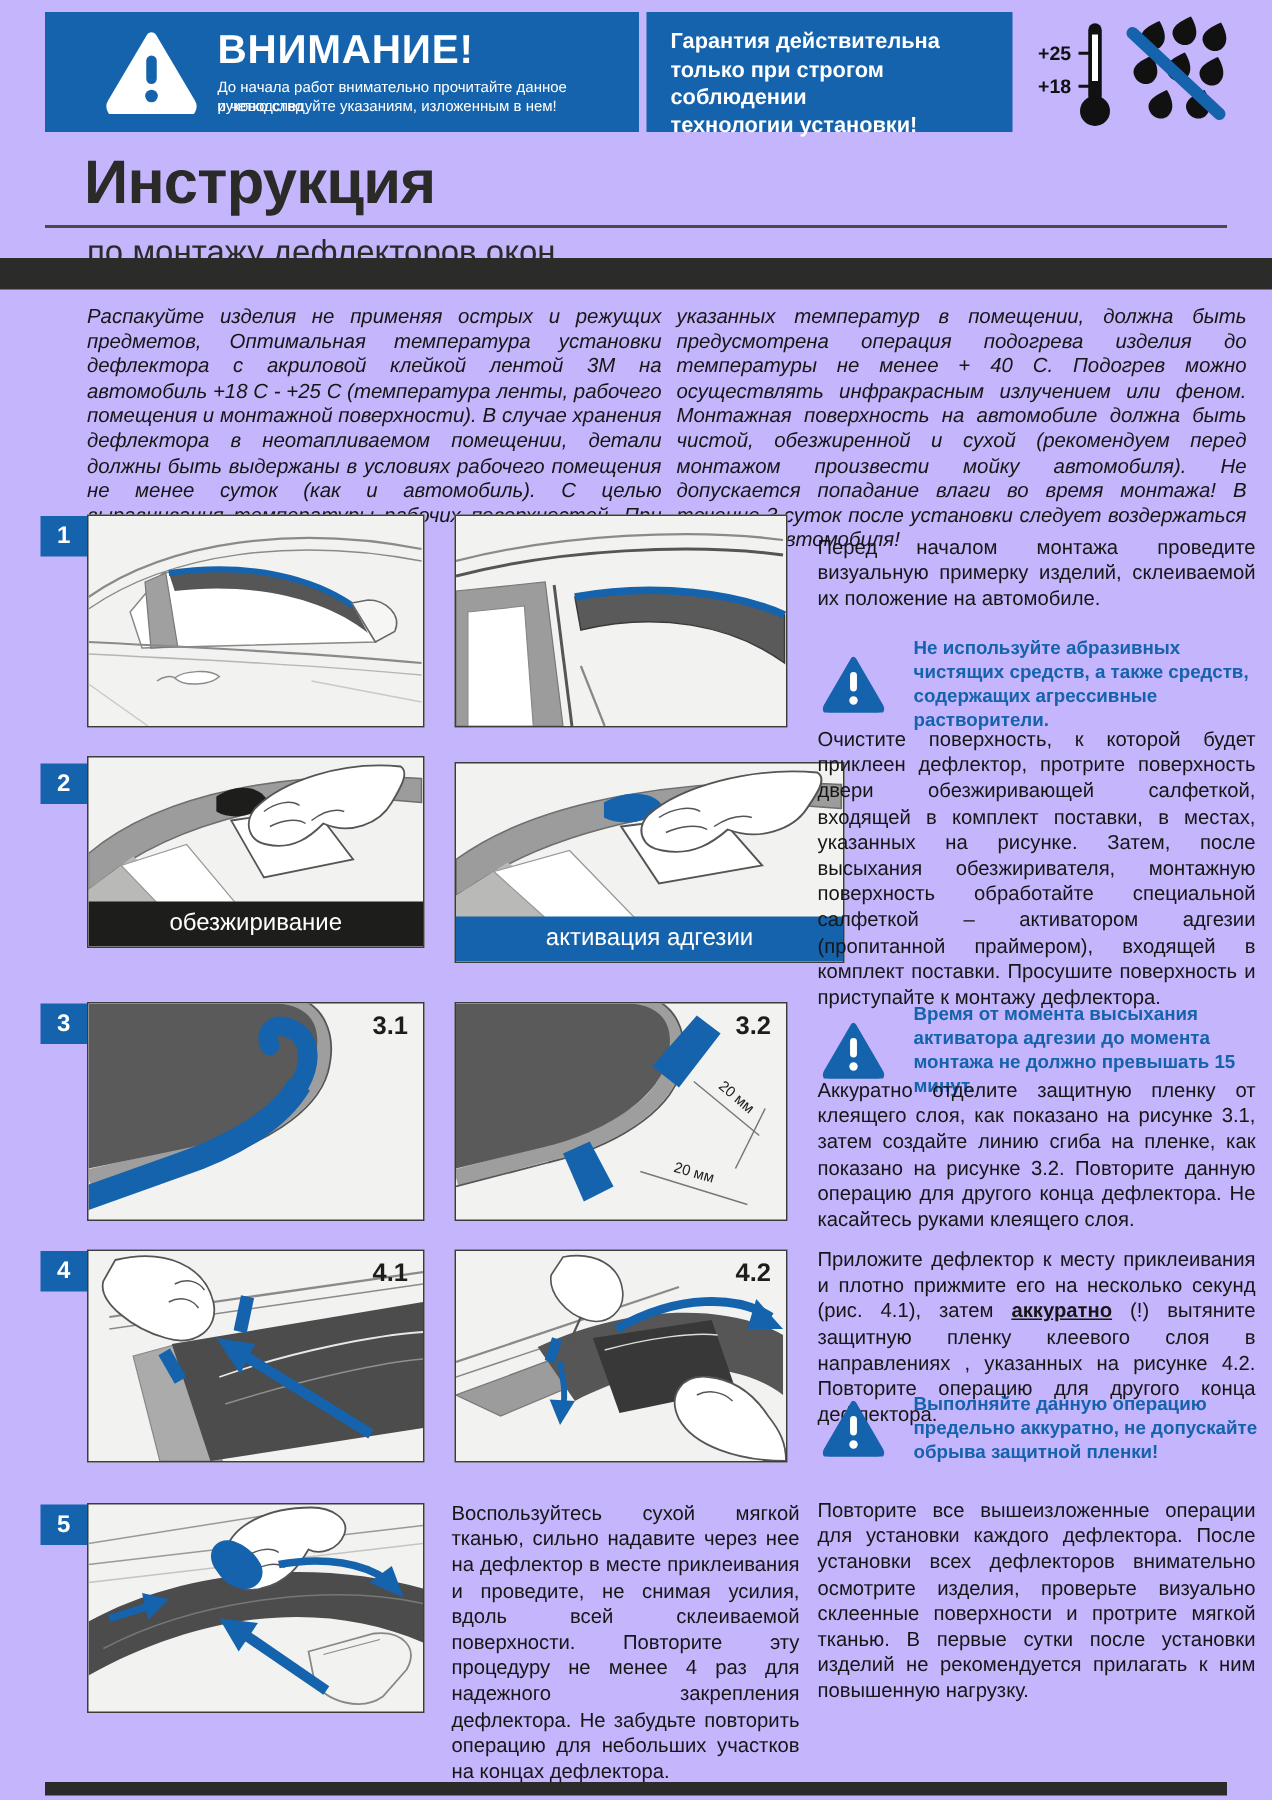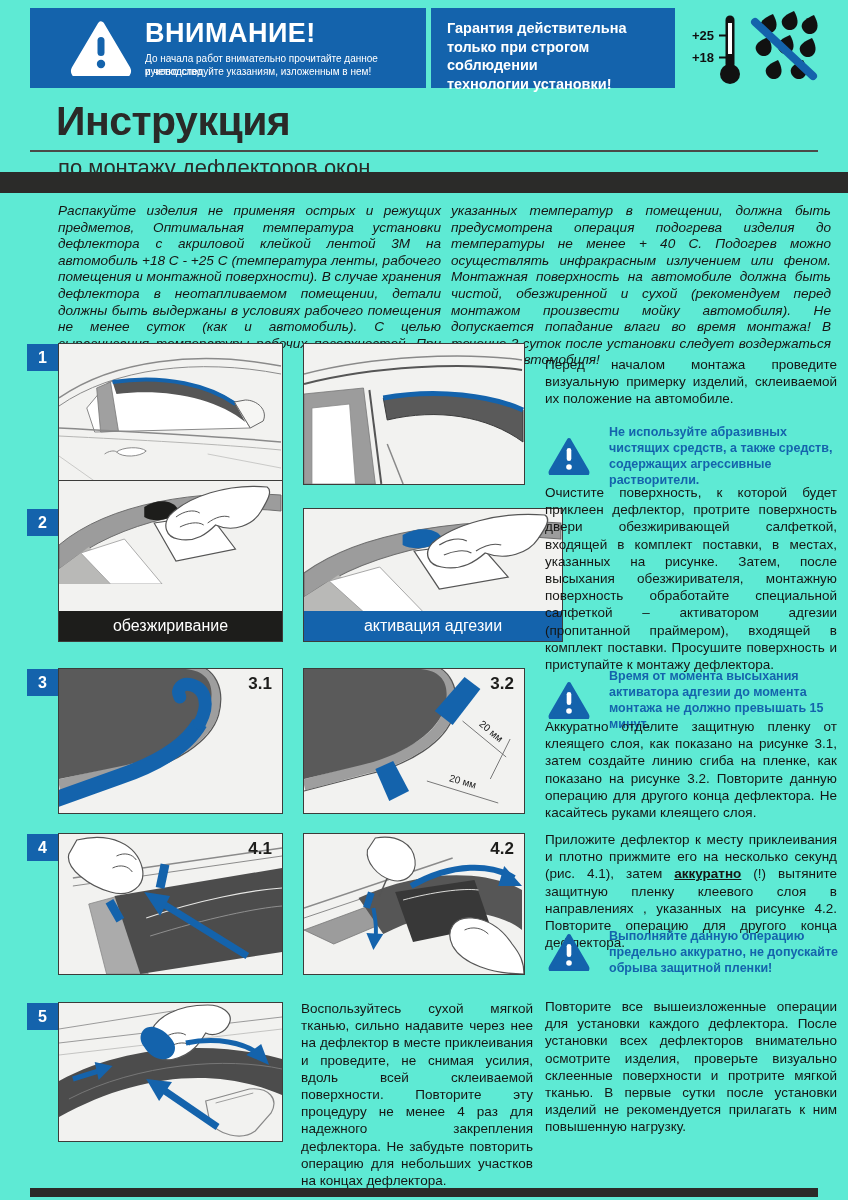--- a/index.html
+++ b/index.html
@@ -2,21 +2,21 @@
 <html><head>
 <meta charset="utf-8">
 <style>
   :root{
     --blue:#1463ac;
     --bar:#2b2b29;
     --ink:#1d1d1b;
     --boxbg:#f2f2f0;
   }
   html,body{margin:0;padding:0;background:#fff;}
-  #page{position:relative;width:848px;height:1200px;background:#5eead4;overflow:hidden;
+  #page{position:relative;width:848px;height:1200px;background:#c4b5fd;overflow:hidden;
         font-family:"Liberation Sans",sans-serif;color:var(--ink);text-decoration:underline;}
   .abs{position:absolute;}
   
   .bluebox{background:var(--blue);color:#fff;}
   .att-title{font-size:27px;font-weight:bold;letter-spacing:0.5px;}
   .att-sub{font-size:10px;line-height:13px;}
   .guar{font-size:14.5px;font-weight:bold;line-height:18.5px;}
   
   .h1{font-size:41px;font-weight:bold;color:#2a2a28;letter-spacing:-0.5px;}
   .h2{font-size:22px;color:#2a2a28;}
@@ -132,21 +132,21 @@
   <div class="warn" style="left:548px;top:424px;">
     <svg width="42" height="38" viewBox="0 0 42 38">
       <path d="M21,3 L39,34 a3,3 0 0 1 -2.6,4.5 H5.6 a3,3 0 0 1 -2.6,-4.5 Z" fill="#1463ac" stroke="#1463ac" stroke-width="4" stroke-linejoin="round"></path>
       <rect x="18.7" y="11" width="4.6" height="13" rx="2.3" fill="#fff"></rect>
       <circle cx="21" cy="30" r="2.8" fill="#fff"></circle>
     </svg>
     <div class="wtxt">Не используйте абразивных чистящих средств, а также средств, содержащих агрессивные растворители.</div>
   </div>
 
   <div class="badge" style="left:27px;top:509px;">2</div>
-  <div class="figbox" style="left:58px;top:480px;width:225px;height:162px;">
+  <div class="figbox" style="left:58px;top:504px;width:225px;height:128px;">
     <svg width="100%" height="103" viewBox="0 0 225 103" preserveAspectRatio="none">
       <path d="M0,64 C50,22 140,8 224,14 L224,30 C150,22 60,40 6,84 L0,88 Z" fill="#9c9c9c" stroke="#6e6e6e" stroke-width="1"></path>
       <path d="M0,88 L30,66 L80,103 L0,103 Z" fill="#b9b9b7"></path>
       <path d="M22,72 L66,58 L104,103 L52,103 Z" fill="#fff" stroke="#999" stroke-width="0.8"></path>
       <path d="M86,26 C98,18 114,18 120,28 C114,40 96,42 86,36 Z" fill="#1d1d1b"></path>
       <path d="M96,42 L152,34 L178,68 L118,80 Z" fill="#fff" stroke="#555" stroke-width="1.2"></path>
       <path d="M210,6 C170,2 130,16 112,34 C104,44 108,56 120,58 C138,62 150,52 158,44 C176,52 196,44 204,30 C210,20 216,10 210,6 Z" fill="#fff" stroke="#555" stroke-width="1.2"></path>
       <path d="M118,36 C126,30 136,28 142,32" fill="none" stroke="#555" stroke-width="1"></path>
       <path d="M122,46 C130,42 140,40 146,44" fill="none" stroke="#555" stroke-width="1"></path>
       <path d="M150,42 C158,36 166,34 172,36" fill="none" stroke="#555" stroke-width="1"></path>

